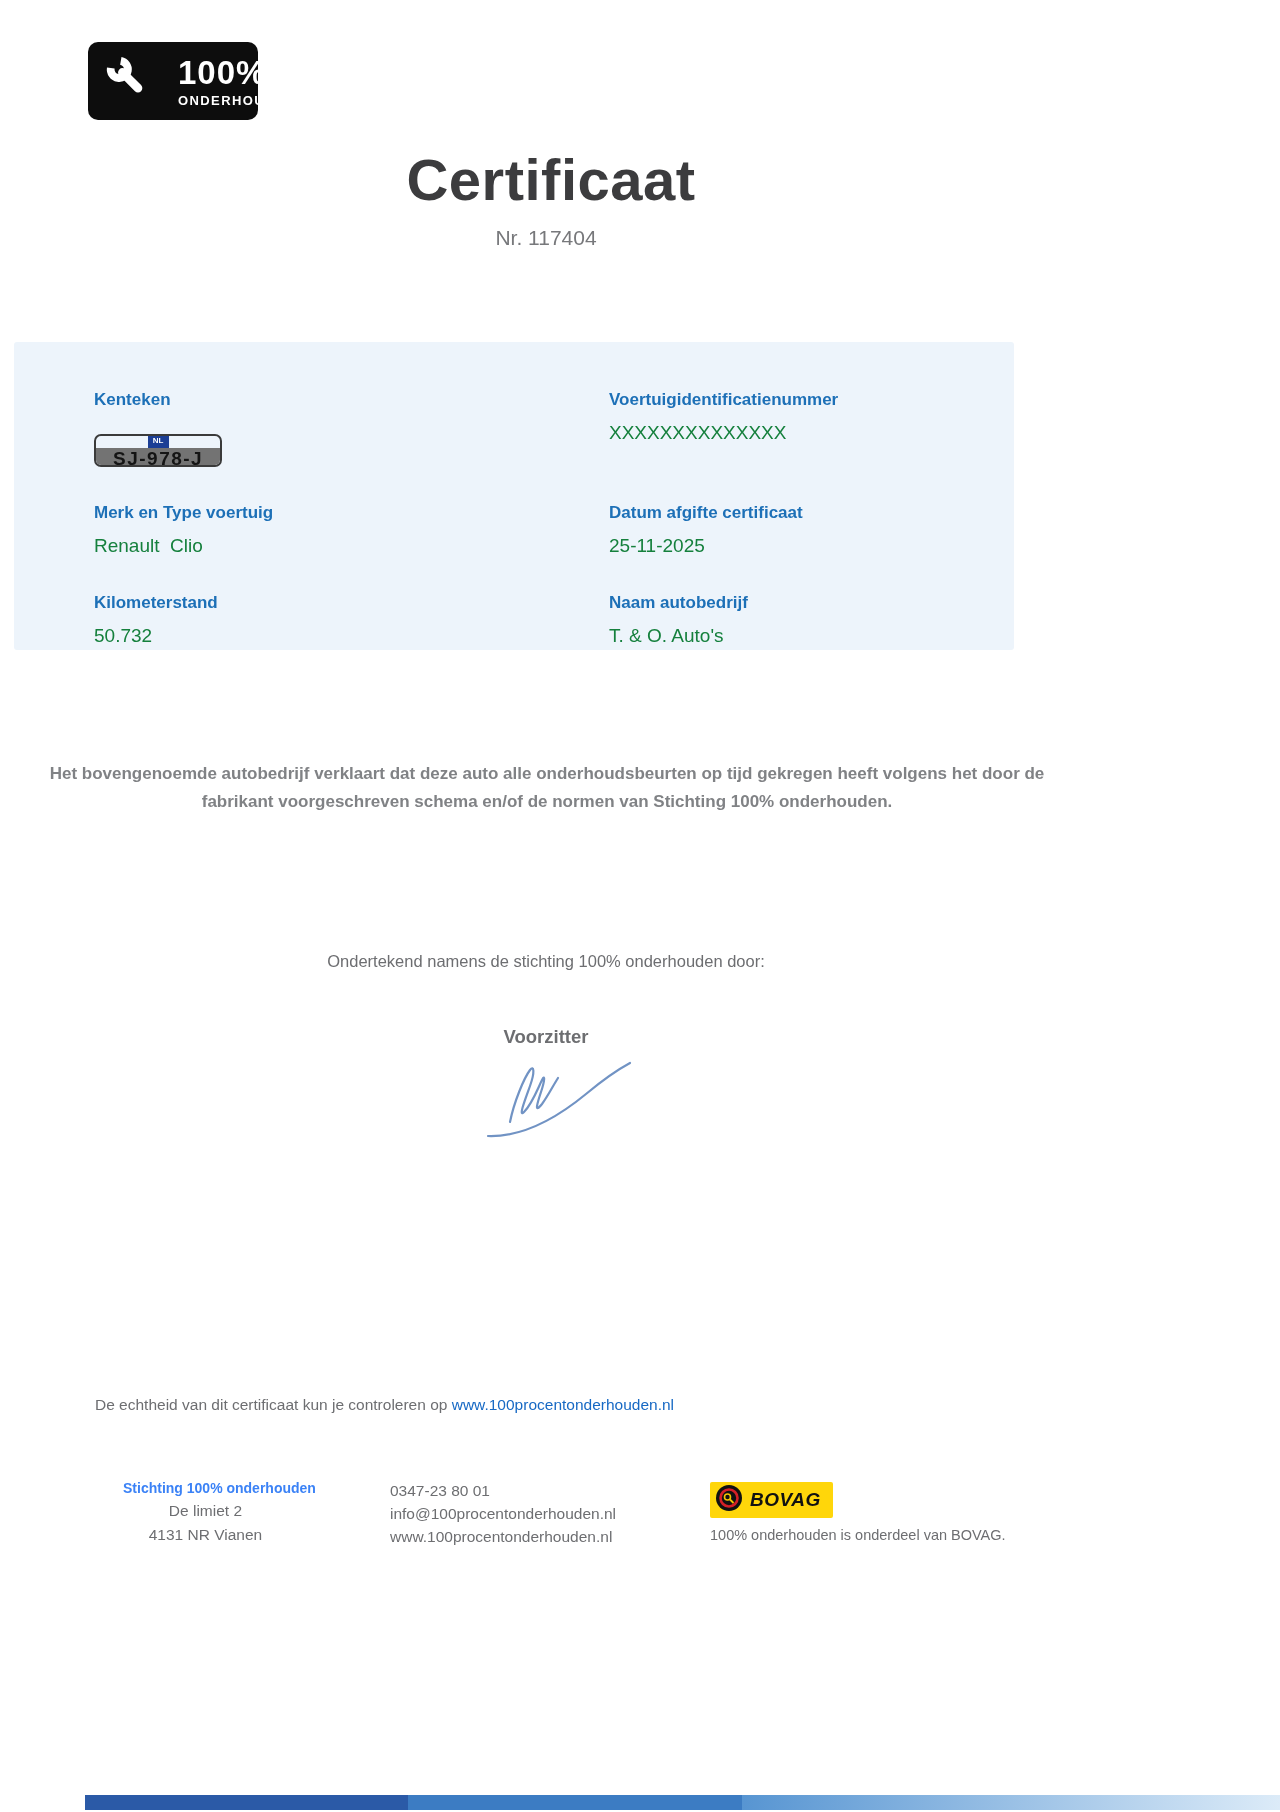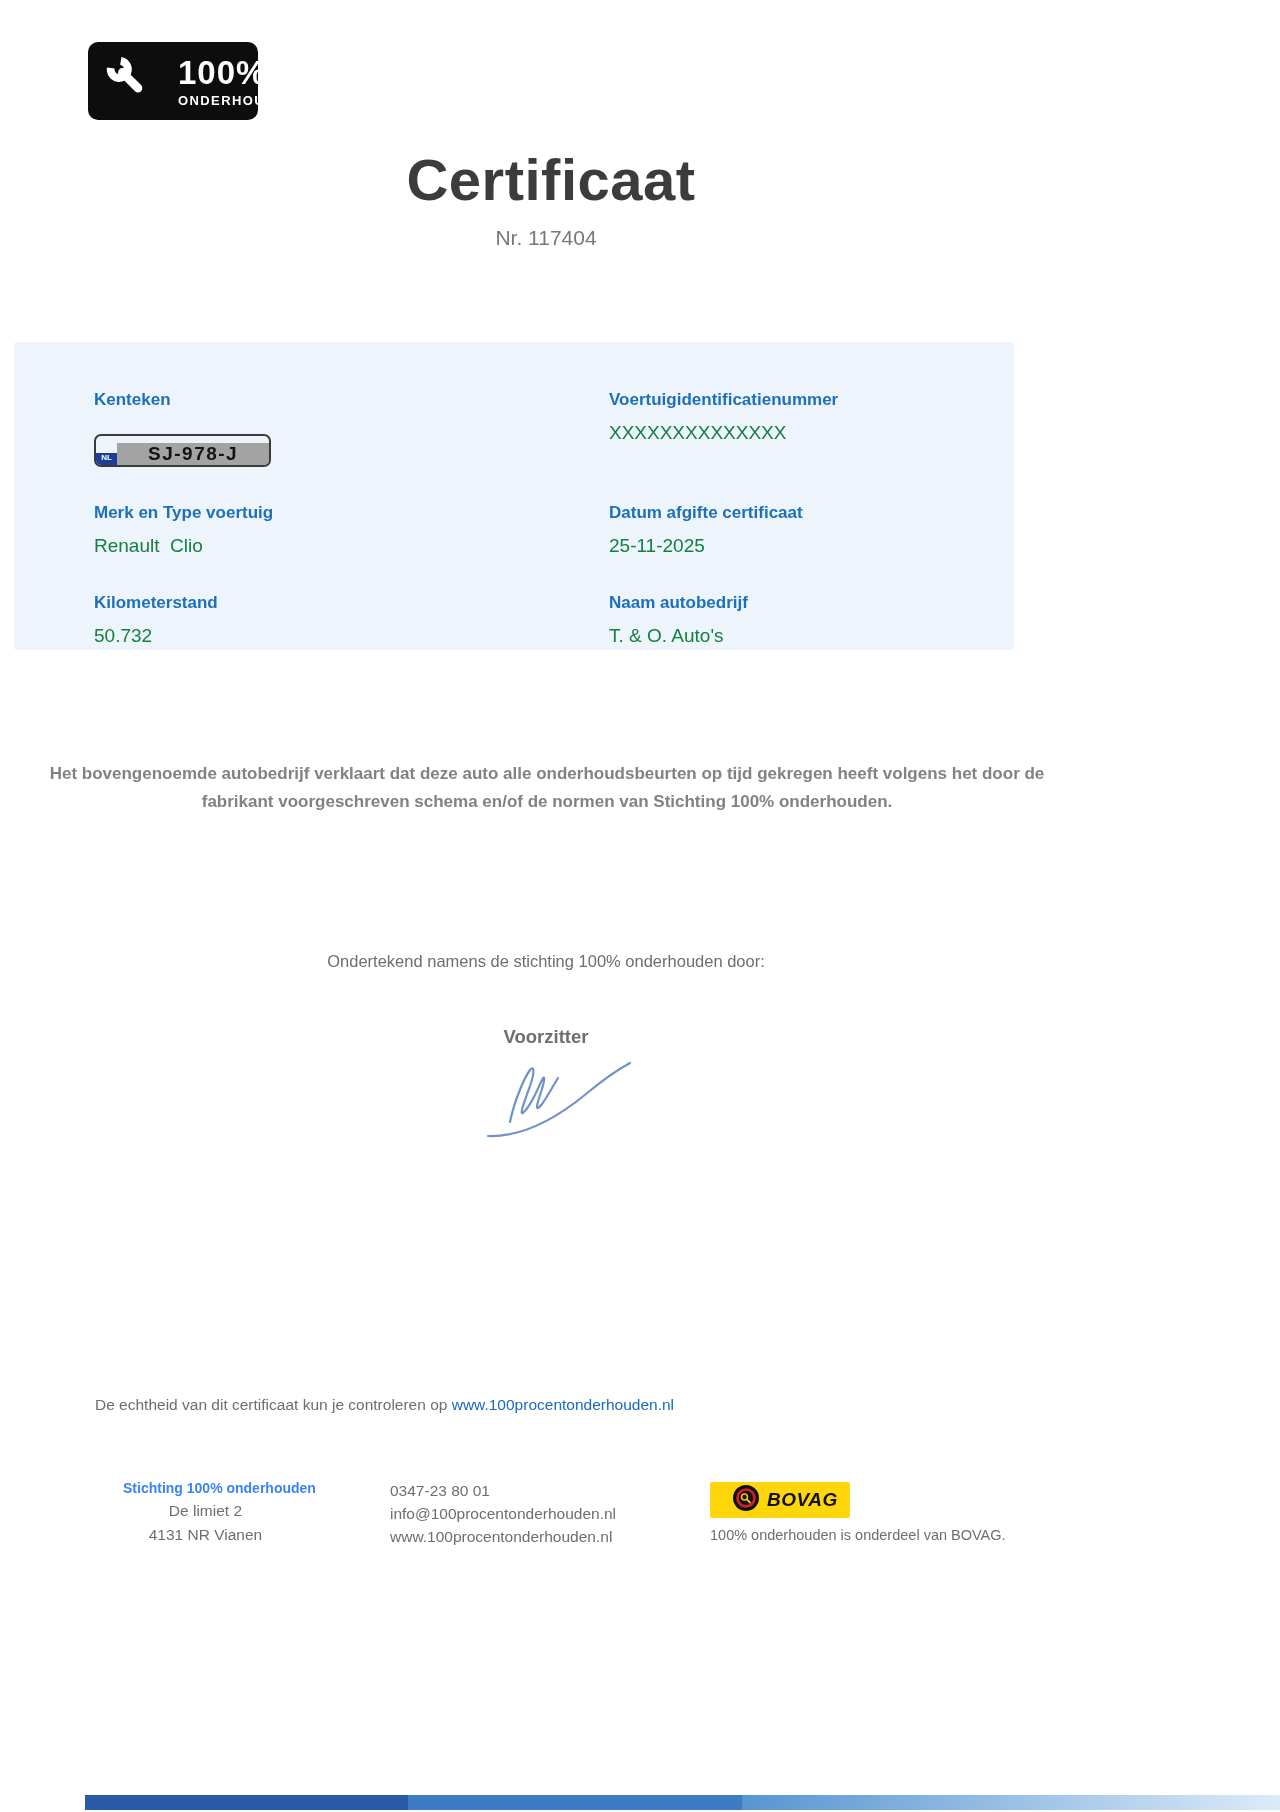--- a/index.html
+++ b/index.html
@@ -36,31 +36,31 @@
   .info-box {
     position:absolute; top:342px; left:14px; width:1000px; height:308px;
     background:#edf4fb; border-radius:3px; padding:48px 40px 0 80px;
   }
   .info-grid { display:grid; grid-template-columns:515px 1fr; }
   .field { margin-bottom:36px; }
   .field-label { font-size:17px; font-weight:bold; color:#1d70b7; }
   .field-value { font-size:19px; color:#15803d; margin-top:12px; white-space:pre-wrap; }
 
   .plate {
-    margin-top:24px; display:inline-flex; align-items:flex-end; height:33px;
-    border:2px solid #3a3a3a; border-radius:7px; overflow:hidden;
+    margin-top:24px; display:inline-flex; align-items:center; height:33px;
+    border:2px solid #3a3a3a; border-radius:7px; overflow:hidden;flex-direction:column;
   }
   .plate-strip {
     background:#1c3f95; color:#ffffff; width:21px; display:flex;
     align-items:flex-end; justify-content:center; font-size:8px; font-weight:bold;
     padding-bottom:3px;
   }
   .plate-number {
-    background:#a3a3a3; color:#141414; font-weight:bold; font-size:19px;
-    letter-spacing:1.5px; display:flex; align-items:center; padding:0 31px;
+    background:#737373; color:#141414; font-weight:bold; font-size:19px;
+    letter-spacing:1.5px; display:flex; align-items:center; padding:0 17px;
   }
 
   
   .declaration {
     position:absolute; top:760px; left:31px; width:1032px; text-align:center;
     font-size:17px; font-weight:bold; color:#808285; line-height:1.65;
   }
 
   
   .sign-intro {
@@ -86,21 +86,21 @@
   
   .footer { position:absolute; top:1480px; left:0; width:1280px; }
   .footer-org { position:absolute; left:95px; top:0; }
   .footer-org .org-name { font-size:14px; font-weight:bold; color:#3b82f6;margin-left:28px; }
   .footer-org .org-line { font-size:15.5px; color:#6d6e71; margin-top:6px;text-align:center; }
   .footer-contact { position:absolute; left:390px; top:2px; }
   .footer-contact .contact-line { font-size:15.5px; color:#6d6e71; margin-bottom:5px; }
   .footer-bovag { position:absolute; left:710px; top:2px; }
   .bovag-box {
     display:inline-flex; align-items:center; gap:7px; background:#ffd60a;
-    padding:4px 12px 4px 22px; height:36px; border-radius:2px;
+    padding:4px 12px 4px 5px; height:36px; border-radius:2px;
   }
   .bovag-word { font-size:19px; font-weight:800; font-style:italic; color:#111111; letter-spacing:0.5px; }
   .bovag-caption { font-size:14.5px; color:#6d6e71; margin-top:9px; }
 
   
   .bottom-bar {
     position:absolute; left:85px; right:0; bottom:2px; height:15px;
     background:linear-gradient(90deg,
       #2b5aa7 0%, #2b5aa7 27%,
       #3c7cc3 27%, #3c7cc3 55%,

